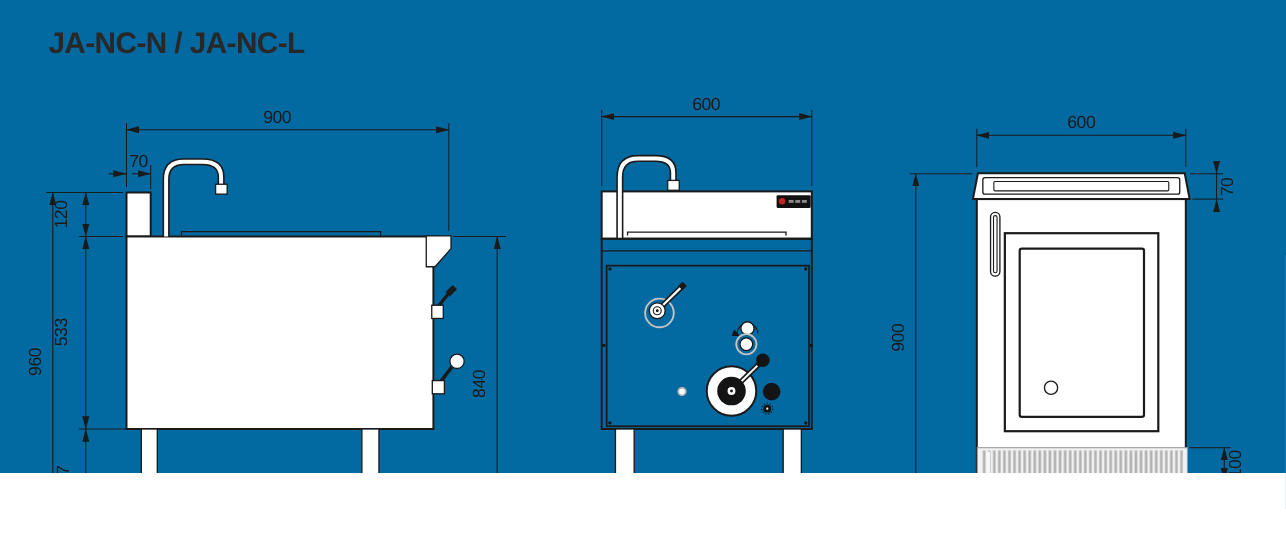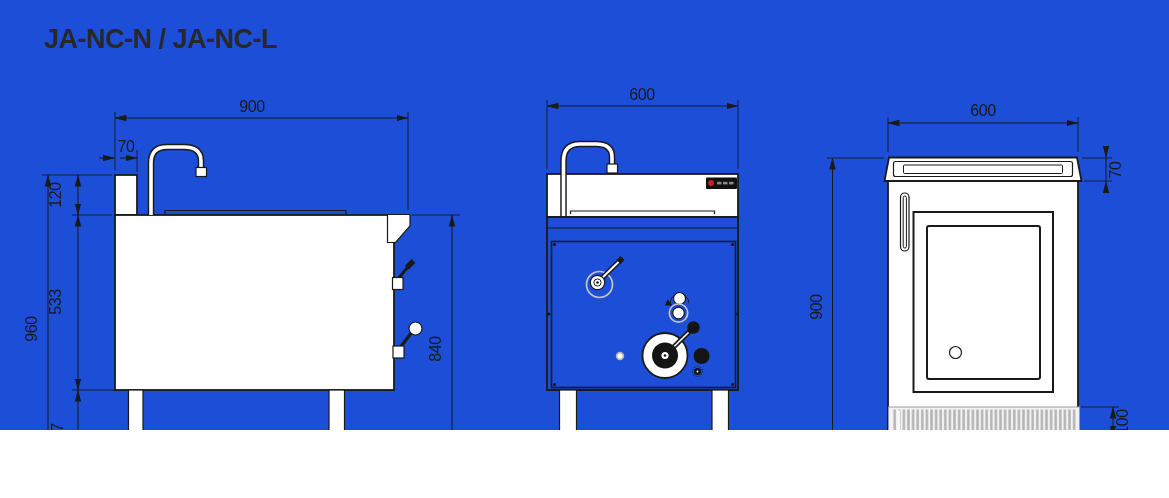--- a/index.html
+++ b/index.html
@@ -1,16 +1,16 @@
 <!DOCTYPE html>
 <html><head>
 <meta charset="utf-8">
 <style>
   html,body{margin:0;padding:0;background:#ffffff;}
-  .page{position:relative;width:1169px;height:430px;background:#1d4ed8;overflow:hidden;
+  .page{position:relative;width:1169px;height:430px;background:#0369a1;overflow:hidden;
         font-family:"Liberation Sans",sans-serif;}
   svg{display:block}
   .ol  {fill:none;stroke:#1a1a1a;stroke-width:1.8;stroke-linejoin:miter;}
   .ol2 {fill:none;stroke:#1a1a1a;stroke-width:1.2;}
   .thin{fill:none;stroke:#1a1a1a;stroke-width:1;}
   .wfill{fill:#ffffff;}
   .dim {fill:none;stroke:#1a1a1a;stroke-width:1;}
   .ext {fill:none;stroke:#1a1a1a;stroke-width:0.9;}
   .dimtext{font-family:"Liberation Sans",sans-serif;font-size:16px;fill:#1a1a1a;letter-spacing:-0.4px;}
   .title{font-family:"Liberation Sans",sans-serif;font-size:27px;font-weight:700;fill:#282828;letter-spacing:-0.5px;}

